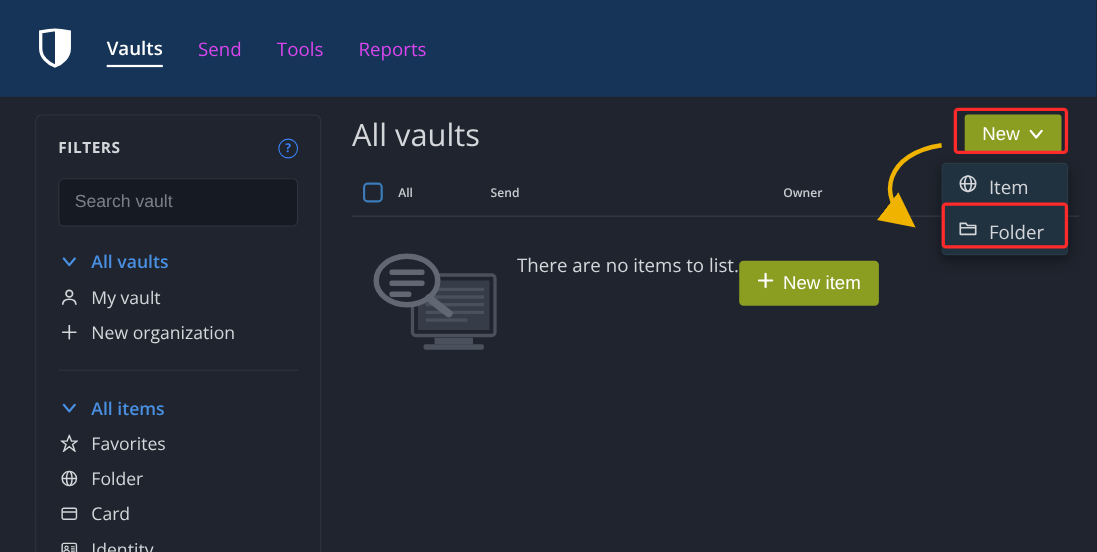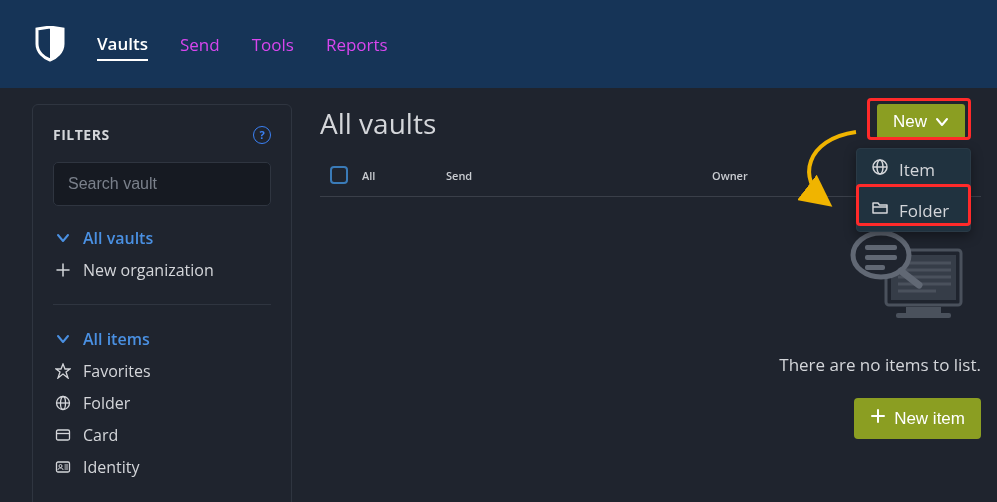--- a/index.html
+++ b/index.html
@@ -179,22 +179,22 @@
     .col-owner { width: 100px; }
     .checkbox {
       width: 18px; height: 18px;
       border: 2px solid #3a7bb8;
       border-radius: 4px;
       background: transparent;
       cursor: pointer;
     }
     .empty-area {
       display: flex;
-      flex-direction: column;
-      align-items: flex-end;
+      flex-direction: row;
+      align-items: flex-start;
       margin-top: 18px;
     }
     .empty-text {
       margin-top: 14px;
       font-size: 17px;
       color: #d4d6da;
     }
     .new-item-btn {
       margin-top: 22px;
       background: #8b9e22;
@@ -234,20 +234,29 @@
     <input class="search-input" placeholder="Search vault" style="">
 
     <div class="side-group">
       <div class="side-row blue">
         <span class="side-icon">
           <svg width="14" height="14" viewBox="0 0 14 14">
               <path d="M2 4 L7 10 L12 4" fill="none" stroke="#4a90e2" stroke-width="2" stroke-linecap="round" stroke-linejoin="round"></path>
             </svg>
         </span>
         <span>All vaults</span>
+      </div>
+      <div class="side-row">
+        <span class="side-icon">
+          <svg width="16" height="16" viewBox="0 0 16 16">
+              <circle cx="8" cy="5" r="3" fill="none" stroke="#d4d6da" stroke-width="1.5"></circle>
+              <path d="M2 15 C2 11 5 10 8 10 C11 10 14 11 14 15" fill="none" stroke="#d4d6da" stroke-width="1.5"></path>
+            </svg>
+        </span>
+        <span>My vault</span>
       </div>
       <div class="side-row">
         <span class="side-icon">
           <svg width="14" height="14" viewBox="0 0 14 14">
               <path d="M7 1 L7 13 M1 7 L13 7" stroke="#d4d6da" stroke-width="1.5" stroke-linecap="round"></path>
             </svg>
         </span>
         <span>New organization</span>
       </div>
     </div>

